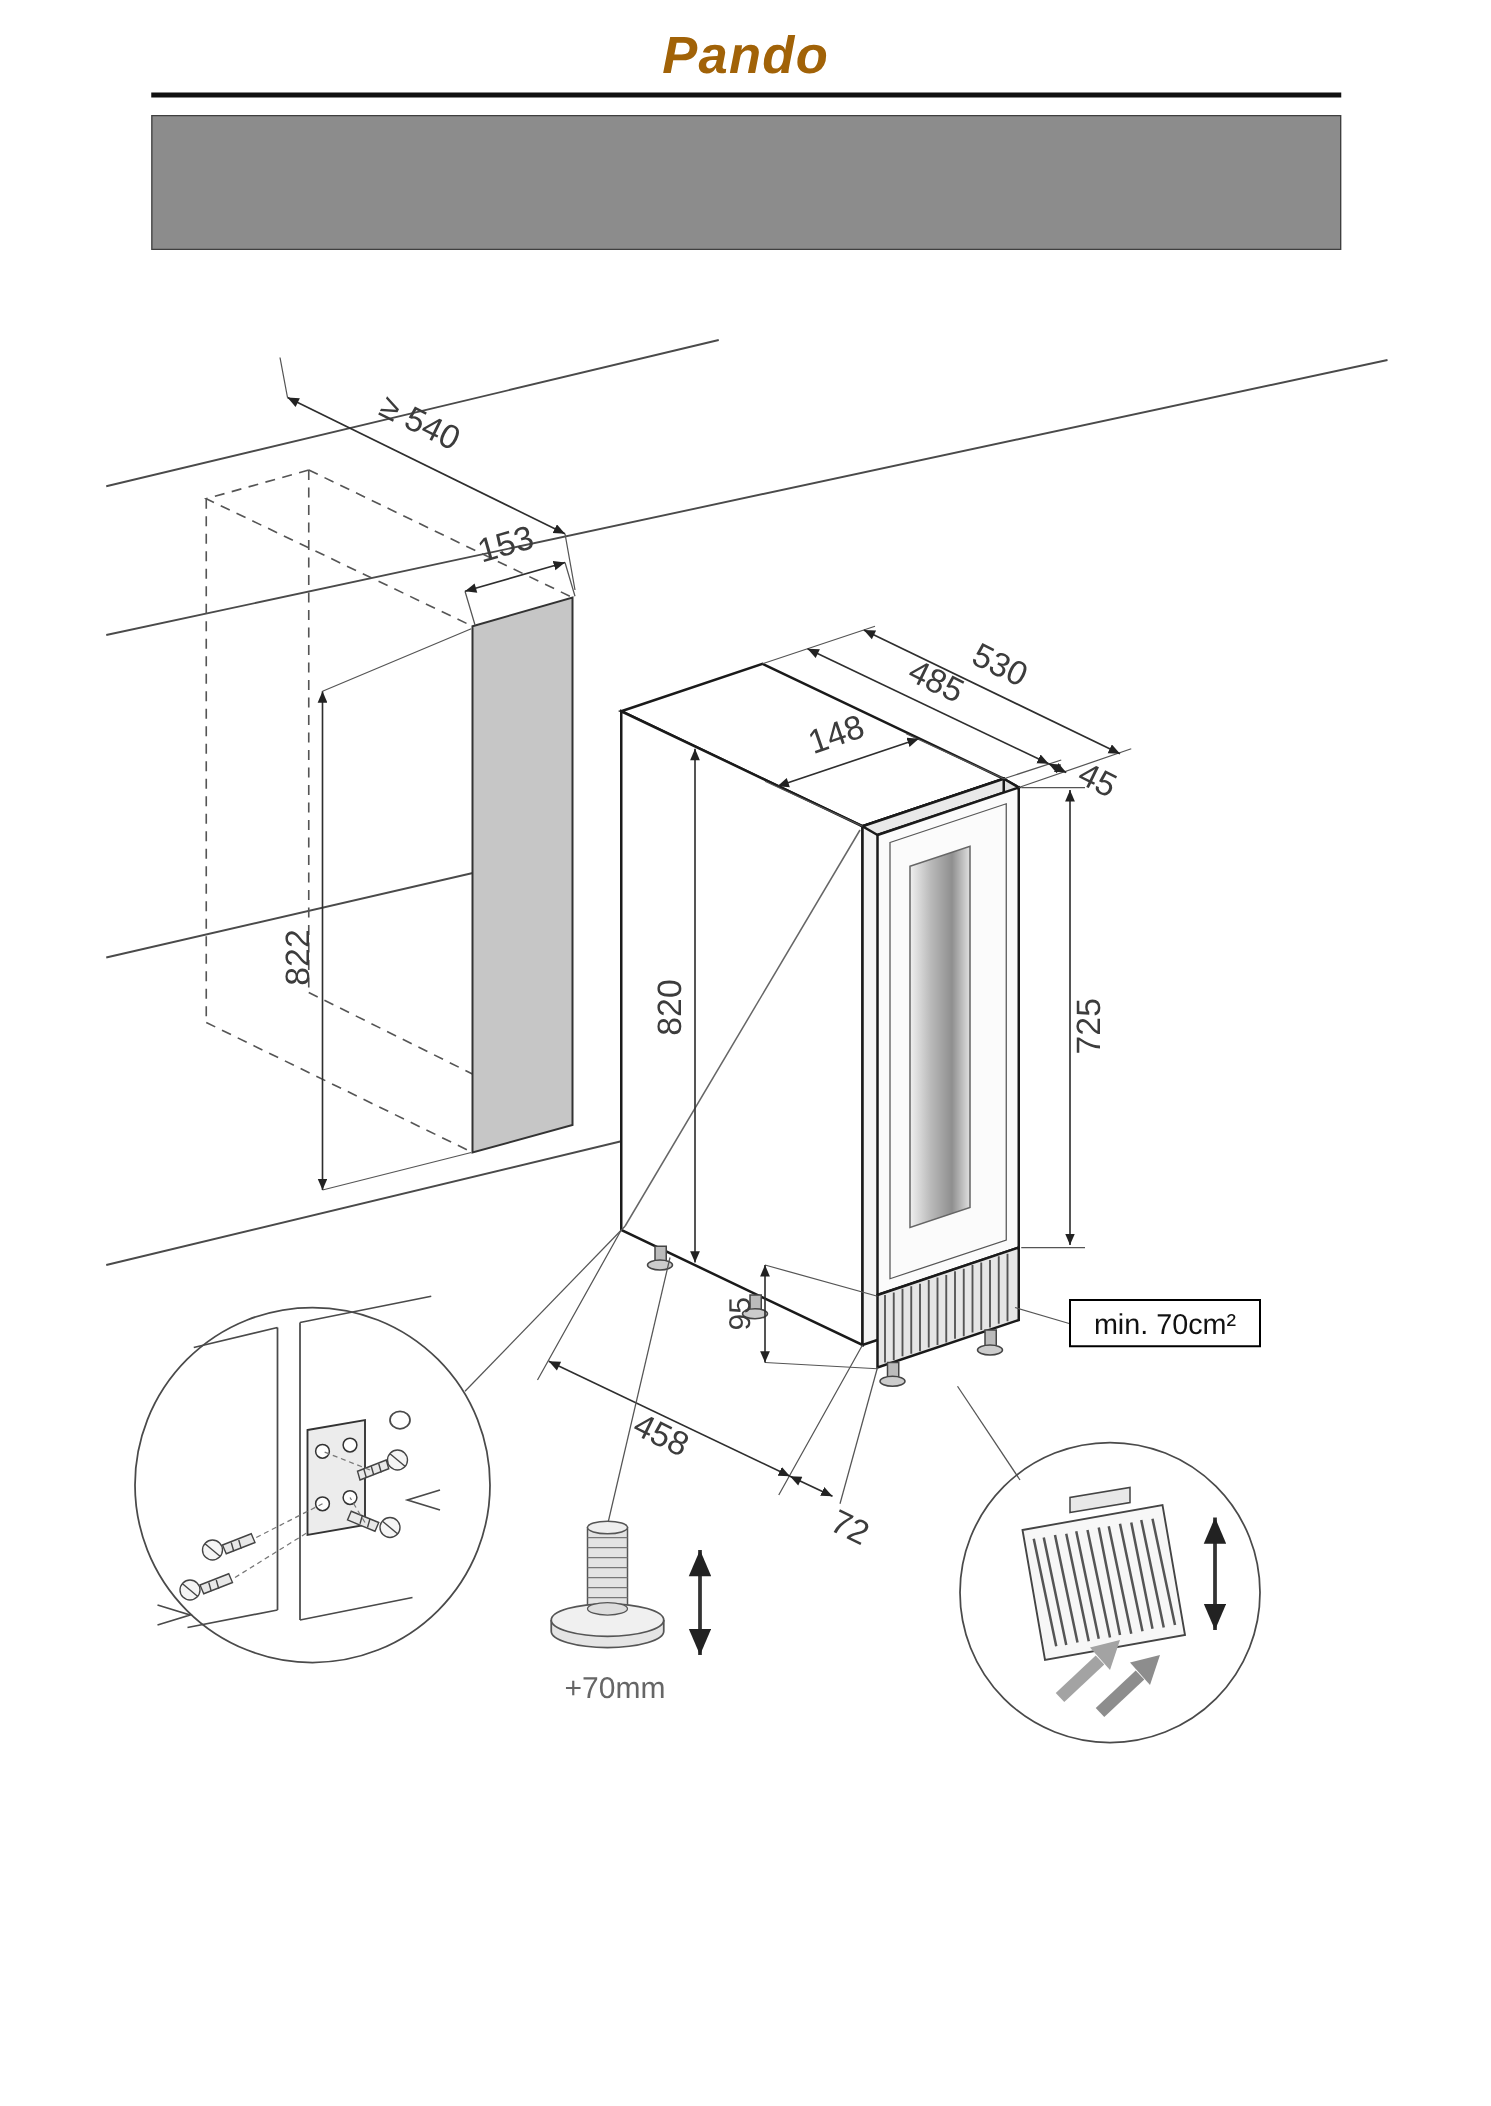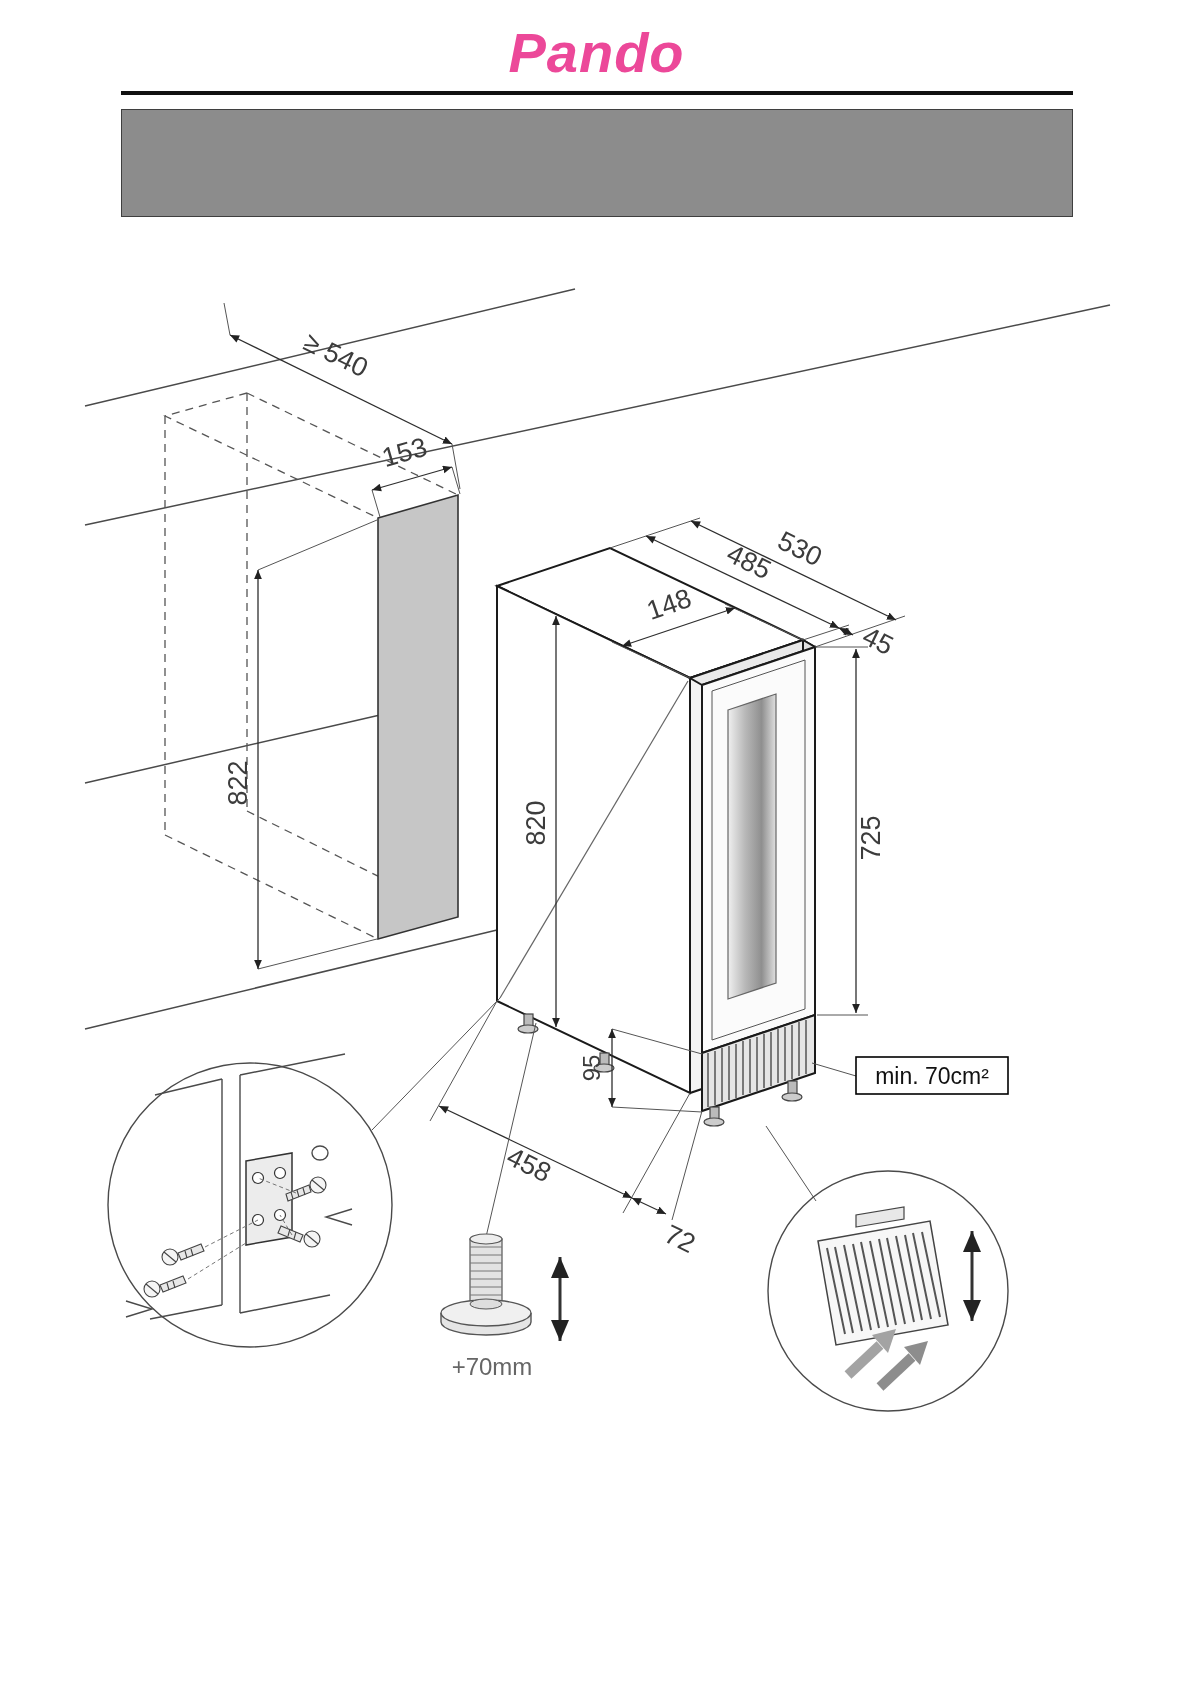--- a/index.html
+++ b/index.html
@@ -3,21 +3,21 @@
 <meta charset="utf-8">
 <style>
   html,body { margin:0; padding:0; background:#e8e8e8; }
   .page {
     width:1193px; height:1685px; margin:0 auto; position:relative;
     background:#ffffff; overflow:hidden;
     font-family:"Liberation Sans", sans-serif;
   }
   .brand {
     text-align:center; font-style:italic; font-weight:bold;
-    font-size:56px; margin:20px 0 6px 0; letter-spacing:1px; color:#ec4899;
+    font-size:42px; margin:20px 0 6px 0; letter-spacing:1px; color:#a16207;
   }
   .rule { width:952px; height:4px; background:#111; margin:0 auto; }
   .banner {
     width:950px; height:106px; background:#8c8c8c;
     border:1px solid #3f3f3f; margin:14px auto 0 auto;
   }
   svg.diagram { display:block; margin-top:6px; }
   .dim   { font-size:27px; fill:#3c3c3c; }
   .dimsm { font-size:24px; fill:#3c3c3c; }
   .note  { font-size:23px; fill:#111; }

